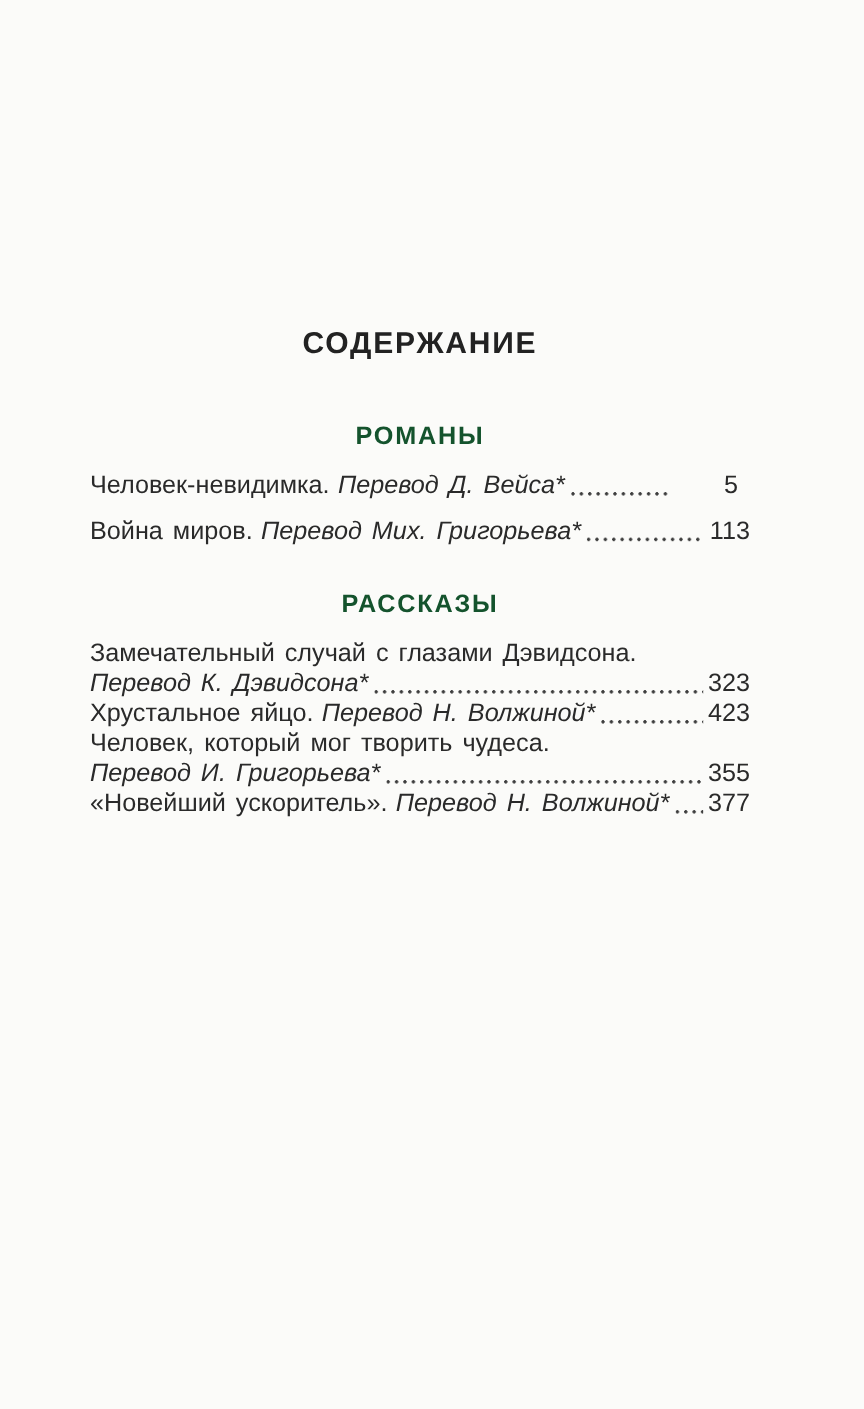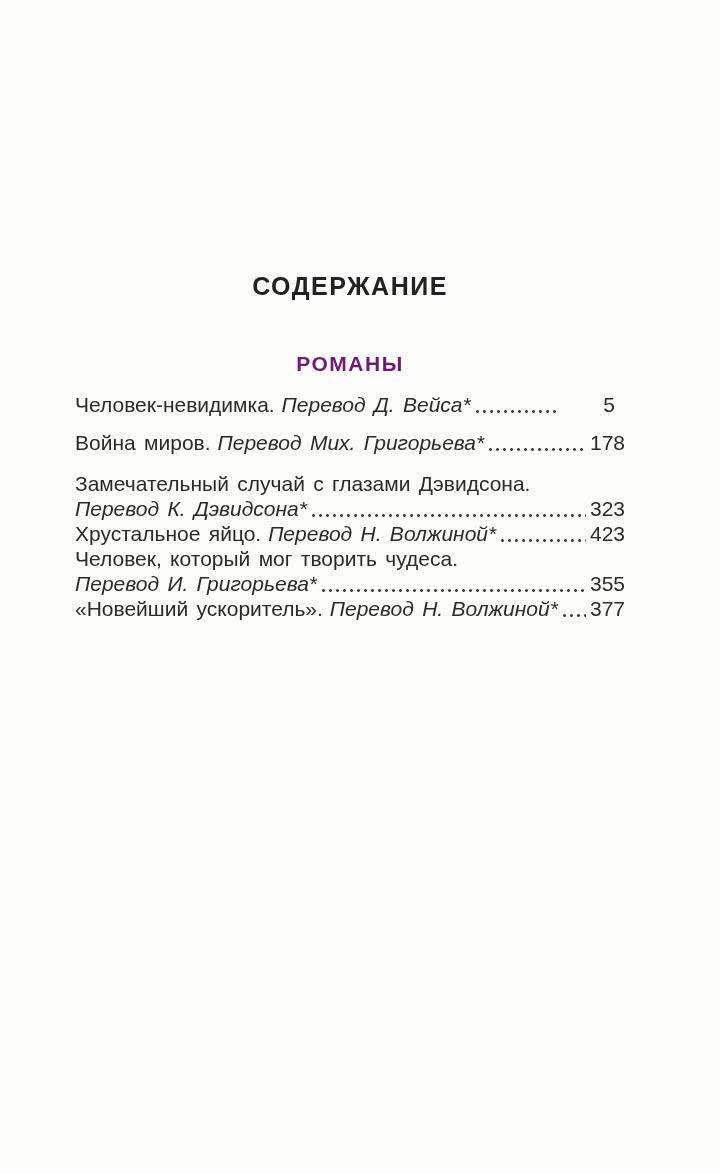--- a/index.html
+++ b/index.html
@@ -32,21 +32,21 @@
     letter-spacing: 1.5px;
     color: #222;
   }
   .section-heading {
     margin: 16px;
     font-size: 21px;
     line-height: 24px;
     font-weight: bold;
     text-align: center;
     letter-spacing: 1.5px;
-    color: #701a75;
+    color: #14532d;
   }
   .heading-novels  { margin-top: 52px; }
   .heading-stories { margin-top: 37px; }
   .entries-novels  { margin-top: 12px; }
   .entries-stories { margin-top: 16px; }
 
   .entry, .line, .row {
     font-size: 21px;
     line-height: 25px;
     word-spacing: 0.12em;
@@ -101,25 +101,26 @@
         <span class="tt">Человек-невидимка.</span>
         <span class="tr it">Перевод Д. Вейса*</span>
         <span class="leader"></span>
         <span class="num num-gap">5</span>
       </div>
 
       <div class="entry row">
         <span class="tt">Война миров.</span>
         <span class="tr it">Перевод Мих. Григорьева*</span>
         <span class="leader"></span>
-        <span class="num">178</span>
+        <span class="num">113</span>
       </div>
 
     </div>
 
+    <h2 class="section-heading heading-stories">РАССКАЗЫ</h2>
 
     <div class="entries-stories">
 
       <div class="entry">
         <div class="line">
           <span class="tt">Замечательный случай с глазами Дэвидсона.</span>
         </div>
         <div class="row">
           <span class="tr it">Перевод К. Дэвидсона*</span>
           <span class="leader"></span>

